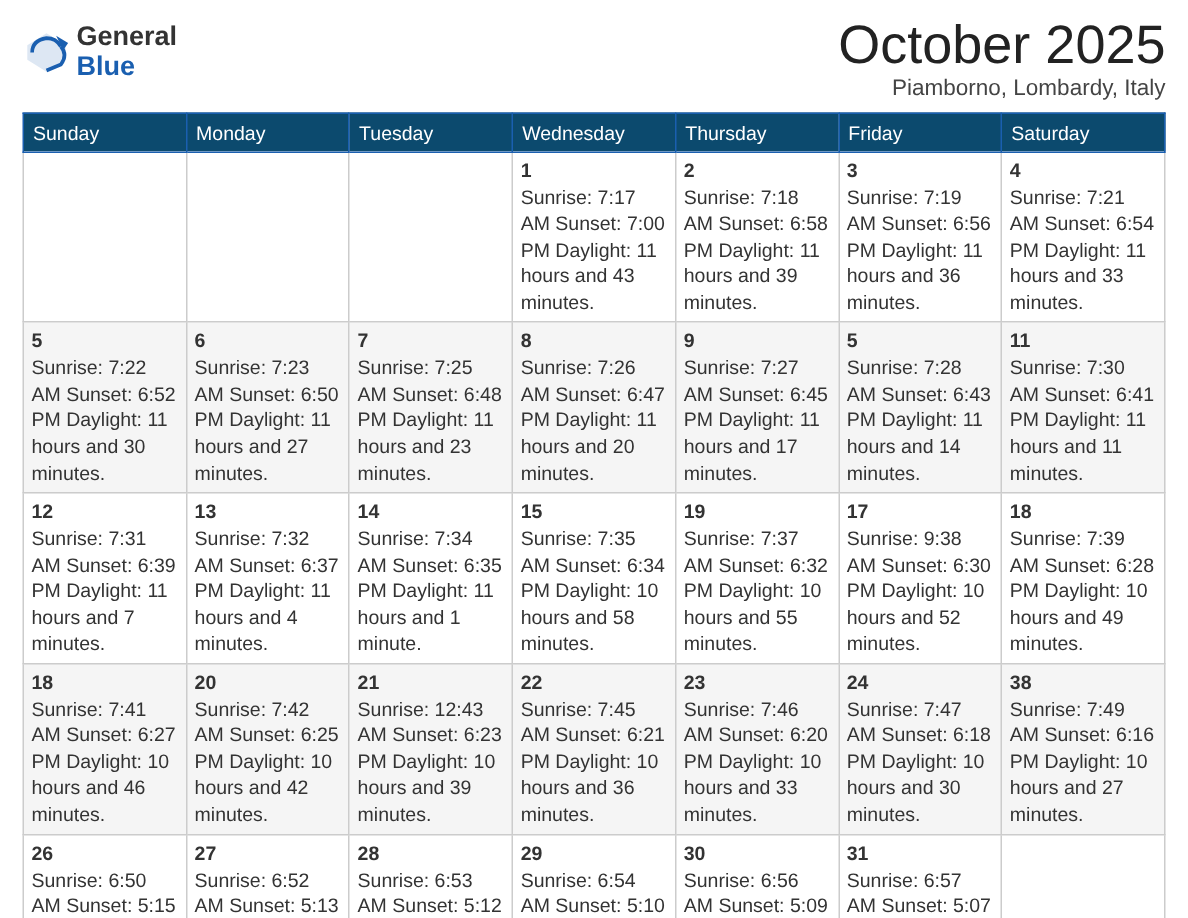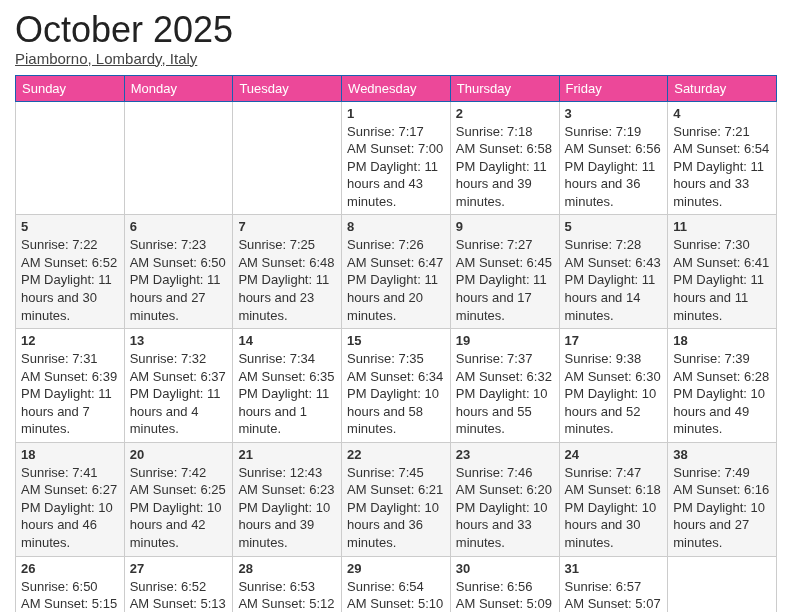--- a/index.html
+++ b/index.html
@@ -32,40 +32,39 @@
       line-height: 1.1;
     }
     .logo-general { color: #333; }
     .logo-blue { color: #1a5fb0; }
     .logo-icon {
       width: 32px;
       height: 32px;
       margin-right: 4px;
     }
     .title-block {
-      text-align: left;
+      text-align: right;
     }
     .month-title {
       font-size: 36px;
       font-weight: 300;
       color: #222;
       line-height: 1.1;
     }
     .location {
       font-size: 15px;
       color: #444;
-      text-decoration: underline;
     }
     .calendar {
       width: 100%;
       border-collapse: collapse;
       border: 1px solid #aaa;
     }
     .calendar th {
-      background-color: #ec4899;
+      background-color: #0c4a6e;
       color: #fff;
       text-align: left;
       padding: 5px 6px;
       font-size: 13px;
       font-weight: normal;
       border: 1px solid #1a5fb0;
     }
     .calendar td {
       border: 1px solid #ccc;
       vertical-align: top;
@@ -94,20 +93,32 @@
     }
     .empty-cell {
       background-color: #fff !important;
     }
   </style>
 </head>
 <body>
 
 <div class="container">
   <div class="header">
+    <div class="logo">
+      <svg class="logo-icon" viewBox="0 0 40 40">
+        <polygon points="20,4 36,14 36,26 20,36 4,26 4,14" fill="#1a5fb0" opacity="0.15"></polygon>
+        <path d="M8,20 Q8,10 20,8 Q28,8 32,15" stroke="#1a5fb0" stroke-width="3" fill="none"></path>
+        <path d="M32,15 Q38,22 32,30 L20,35" stroke="#1a5fb0" stroke-width="3" fill="none"></path>
+        <polygon points="28,6 38,12 34,18" fill="#1a5fb0"></polygon>
+      </svg>
+      <div class="logo-text">
+        <span class="logo-general">General</span>
+        <span class="logo-blue">Blue</span>
+      </div>
+    </div>
     <div class="title-block">
       <div class="month-title">October 2025</div>
       <div class="location">Piamborno, Lombardy, Italy</div>
     </div>
   </div>
 
   <table class="calendar">
     <thead>
       <tr>
       <th>Sunday</th>

